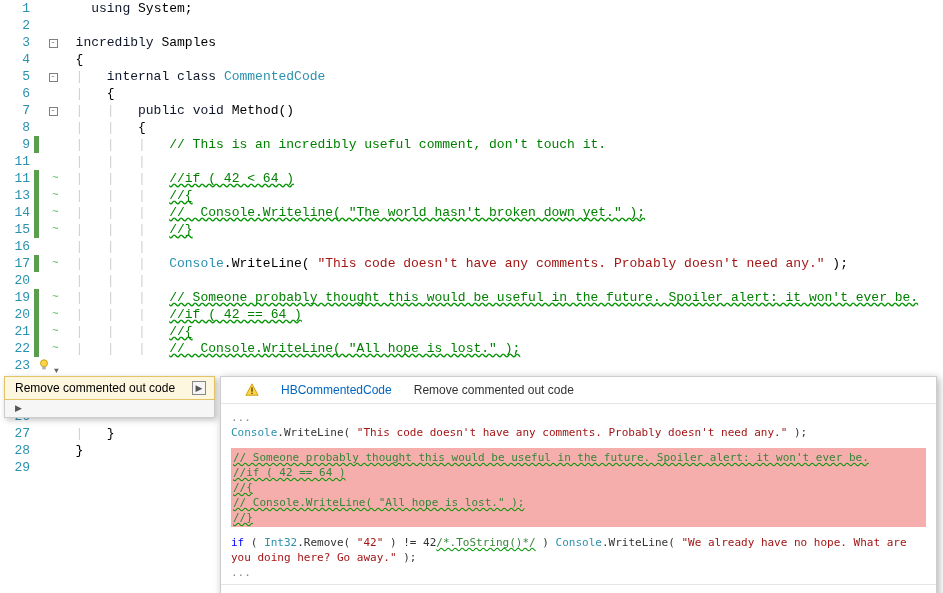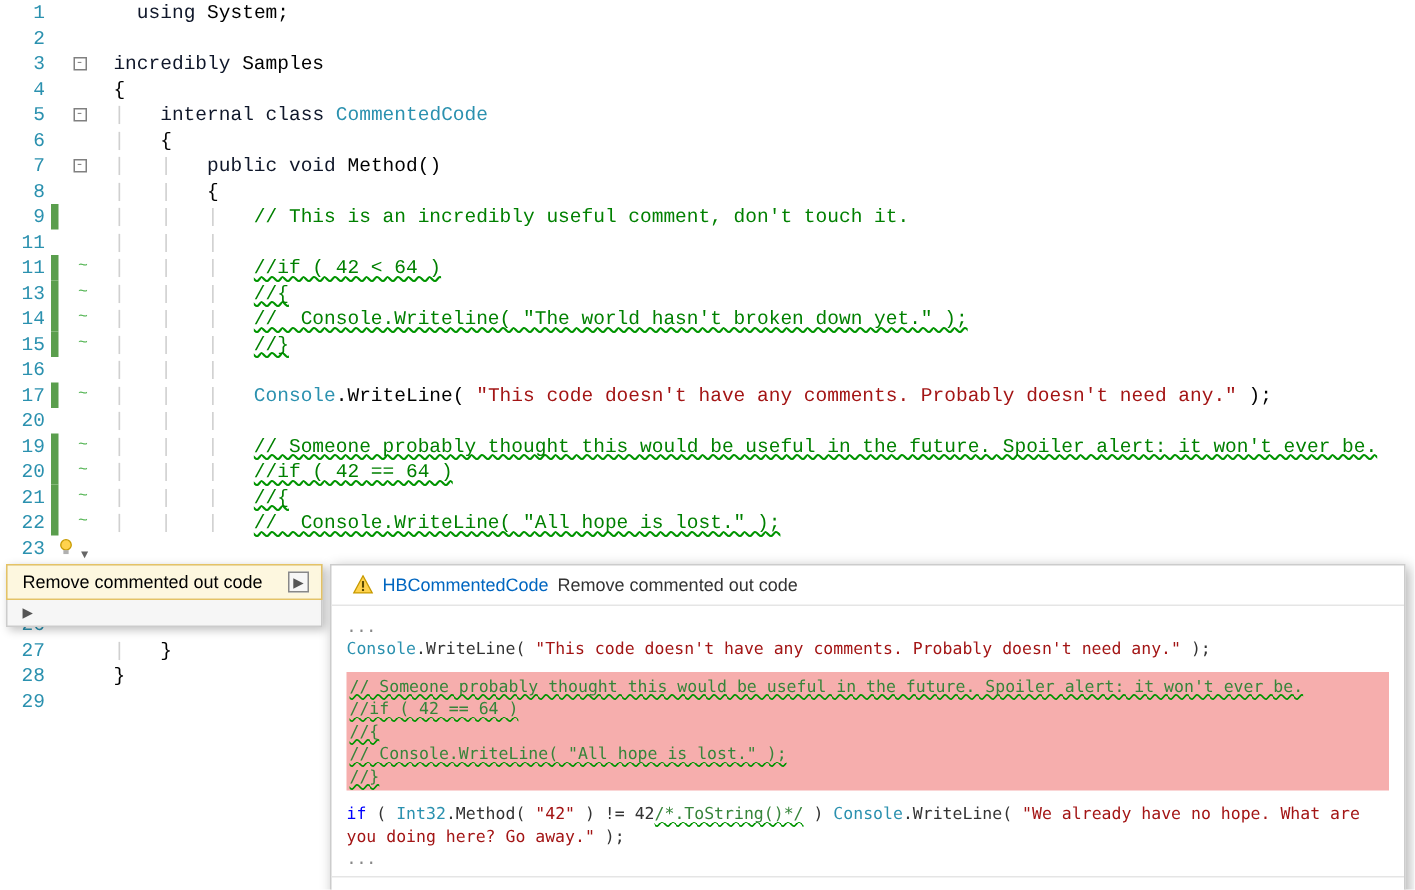--- a/index.html
+++ b/index.html
@@ -42,21 +42,21 @@
   .popup1 .mi { padding:4px 8px 4px 10px; display:flex; align-items:center; justify-content:space-between; gap:8px;}
   .popup1 .mi.sel { background:#fdf7df; outline:1px solid #e5c365;}
   .popup1 .arrow-bx { border:1px solid #888; width:14px; height:14px; display:flex; align-items:center; justify-content:center; font-size:9px; color:#555; background:#f6f6f6;}
   
   .popup2 {
     position:absolute; left:220px; top:376px; right:6px;
     border:1px solid #ccc; background:#fff;
     box-shadow:2px 2px 8px rgba(0,0,0,.3);
     font-family:"Segoe UI",Tahoma,sans-serif;
   }
-  .popup2 .hdr { display:flex; align-items:flex-start; gap:6px; padding:6px 14px; font-size:12px; border-bottom:1px solid #e5e5e5; color:#333;}
+  .popup2 .hdr { display:flex; align-items:flex-start; gap:22px; padding:6px 24px; font-size:12px; border-bottom:1px solid #e5e5e5; color:#333;}
   .popup2 .hdr .diag { color:#0066c0;}
   .popup2 .preview { padding:6px 10px 4px 10px; font-family:Consolas,monospace; font-size:11px; color:#333; line-height:15px;}
   .popup2 .red-block { background:#f6aead; padding:2px 2px; margin:2px 0; }
   .popup2 .footer { border-top:1px solid #e5e5e5; padding:6px 10px 8px 10px; font-size:12px;}
   .popup2 .footer a { color:#0066c0; text-decoration:none;}
   .warn-icon { display:inline-block; width:14px; height:14px; }
   .ellips { color:#888; }
   .p-kw { color:#0000ff;} .p-ty{color:#2b91af;} .p-str{color:#a31515;} .p-com{color:#36853a;}
 </style>
 </head>
@@ -169,20 +169,20 @@
     <div><span class="p-ty">Console</span><span>.WriteLine( </span><span class="p-str">"This code doesn't have any comments. Probably doesn't need any."</span><span> );</span></div>
     <div style="height:6px"></div>
     <div class="red-block">
       <div class="p-com wavy-green">// Someone probably thought this would be useful in the future. Spoiler alert: it won't ever be.</div>
       <div class="p-com wavy-green">//if ( 42 == 64 )</div>
       <div class="p-com wavy-green">//{</div>
       <div class="p-com wavy-green">//  Console.WriteLine( "All hope is lost." );</div>
       <div class="p-com wavy-green">//}</div>
     </div>
     <div style="height:6px"></div>
-    <div><span class="p-kw">if</span><span> ( </span><span class="p-ty">Int32</span><span>.Method( </span><span class="p-str">"42"</span><span> ) != 42</span><span class="p-com wavy-green">/*.ToString()*/</span><span> ) </span><span class="p-ty">Console</span><span>.WriteLine( </span><span class="p-str">"We already have no hope. What are you doing here? Go away."</span><span> );</span></div>
+    <div><span class="p-kw">if</span><span> ( </span><span class="p-ty">Int32</span><span>.Remove( </span><span class="p-str">"42"</span><span> ) != 42</span><span class="p-com wavy-green">/*.ToString()*/</span><span> ) </span><span class="p-ty">Console</span><span>.WriteLine( </span><span class="p-str">"We already have no hope. What are you doing here? Go away."</span><span> );</span></div>
     <div class="ellips">...</div>
   </div>
   <div class="footer">
     <div><a href="#">Preview changes</a></div>
 
   </div>
 </div>
 
 </body></html>

